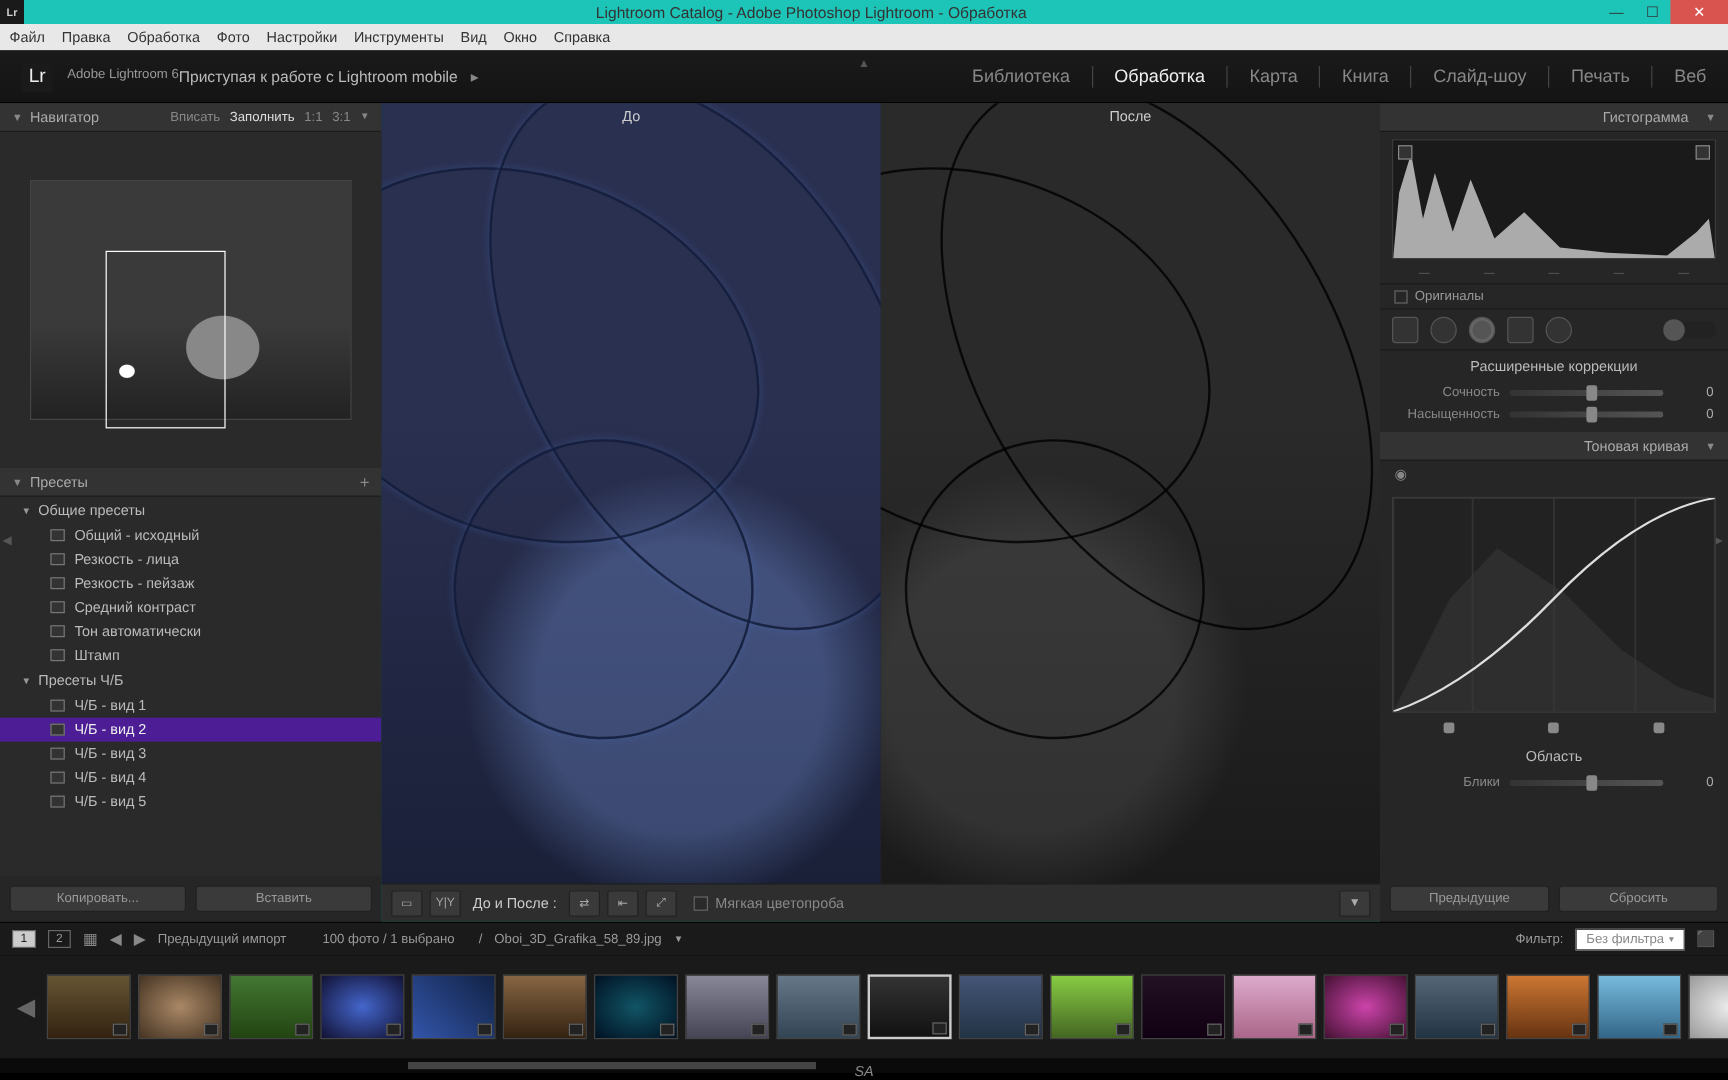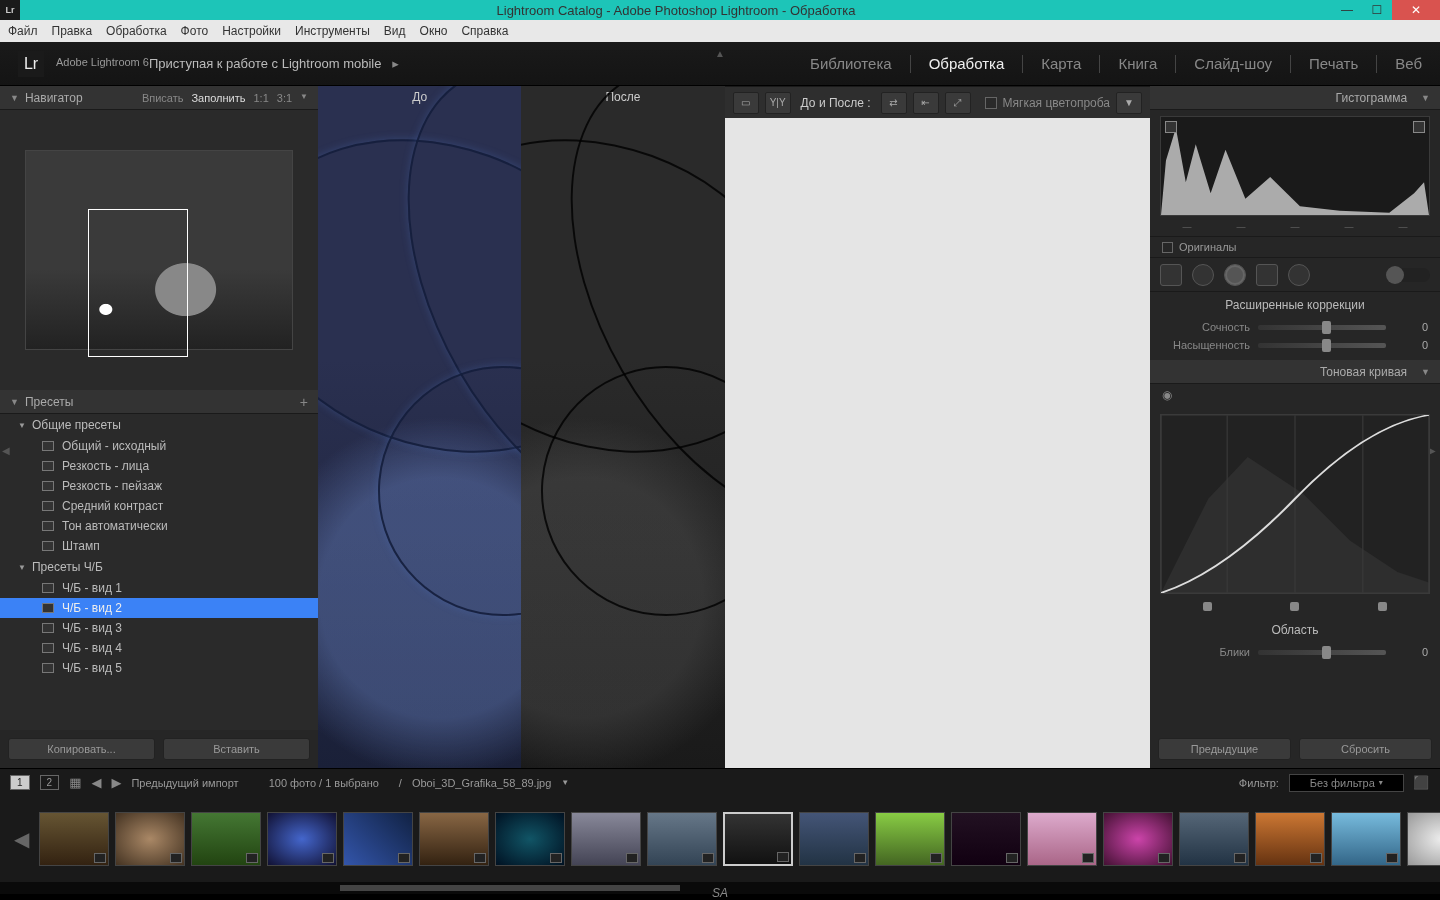--- a/index.html
+++ b/index.html
@@ -17,35 +17,35 @@
 .top-left{display:flex;flex-direction:row;font-size:11px;color:#888}
 .top-left .line1{font-size:11px;color:#999}
 .top-left .line2{font-size:13px;color:#888}
 .top-left .line2 span{color:#bbb}
 .modules{margin-left:auto;display:flex;gap:18px;align-items:center;font-size:15px}
 .modules .sep{width:1px;height:18px;background:#444}
 .modules a{color:#888}
 .modules a.active{color:#eee}
 .content{display:flex;height:682px;background:#1f1f1f}
 .col-l{width:318px;background:#262626;display:flex;flex-direction:column}
-.col-c{flex:1;display:flex;flex-direction:row;background:#e5e5e5;min-width:0}
+.col-c{flex:1;display:flex;flex-direction:column;background:#0f766e;min-width:0}
 .col-r{width:290px;background:#262626;display:flex;flex-direction:column;overflow:hidden}
 .panel-hdr{height:24px;background:#333;display:flex;align-items:center;padding:0 10px;color:#aaa;font-size:12px;border-bottom:1px solid #1a1a1a}
 .panel-hdr .tri{margin-right:6px;font-size:9px;color:#888}
 .panel-hdr .right{margin-left:auto;display:flex;gap:8px;font-size:11px;color:#888}
 .panel-hdr .right .act{color:#ddd}
 .nav-preview{height:280px;background:#2a2a2a;display:flex;align-items:center;justify-content:center;position:relative}
 .nav-img{width:268px;height:200px;background:radial-gradient(ellipse at 30% 80%,#fff 0 6px,transparent 7px),radial-gradient(ellipse at 60% 70%,#888 0 30px,transparent 31px),linear-gradient(#3a3a3a 60%,#222);position:relative;border:1px solid #444}
 .nav-crop{position:absolute;border:1px solid #fff;left:62px;top:58px;width:100px;height:148px}
 .preset-list{flex:1;overflow-y:auto;background:#2a2a2a;font-size:12px}
 .preset-grp{padding:4px 18px;display:flex;align-items:center;gap:6px;color:#bbb}
 .preset-grp .tri{font-size:8px;color:#999}
 .preset-item{padding:3px 0 3px 42px;display:flex;align-items:center;gap:8px;color:#bbb}
 .preset-item .icn{width:12px;height:10px;border:1px solid #777;background:#333}
-.preset-item.sel{background:#3b82f6;color:#eee}
+.preset-item.sel{background:#4c1d95;color:#eee}
 .btn-row{display:flex;gap:8px;padding:8px;background:#262626}
 .btn{flex:1;height:22px;background:#3a3a3a;border:1px solid #222;border-radius:3px;display:flex;align-items:center;justify-content:center;font-size:11px;color:#999;}
 .viewer{flex:1;display:flex;background:#1f1f1f;position:relative;min-height:0}
 .vhalf{flex:1;position:relative;overflow:hidden}
 .vhalf.before{background:radial-gradient(circle at 60% 75%,rgba(120,150,220,.35) 0 120px,transparent 180px),linear-gradient(#2a3050 40%,#1a2038)}
 .vhalf.after{background:radial-gradient(circle at 30% 75%,rgba(100,100,100,.3) 0 120px,transparent 180px),linear-gradient(#2a2a2a 40%,#1a1a1a)}
 .vlabel{position:absolute;top:4px;left:50%;transform:translateX(-50%);color:#ccc;font-size:12px}
 .abstract{position:absolute;inset:0;pointer-events:none}
 .tendril{position:absolute;border:2px solid rgba(0,0,0,.8);border-radius:50%;background:transparent}
 .vhalf.before .tendril{border-color:rgba(20,30,60,.9);box-shadow:0 0 8px rgba(80,120,200,.3)}
@@ -89,21 +89,21 @@
 .filmstrip{height:86px;background:#1a1a1a;display:flex;align-items:center;padding:0 10px;gap:6px;overflow:hidden;position:relative}
 .thumb{width:70px;height:54px;border:1px solid #444;background:#333;position:relative;flex-shrink:0}
 .thumb.sel{border:2px solid #ccc;background:#555}
 .thumb .badge{position:absolute;bottom:2px;right:2px;width:12px;height:10px;background:#222;border:1px solid #666}
 .fs-arrow{color:#666;font-size:20px;padding:0 4px}
 .hscroll{height:12px;background:#0a0a0a;display:flex;align-items:center;padding:0 20px}
 .hscroll .bar{width:340px;height:6px;background:#444;margin-left:320px}
 .sa{position:absolute;bottom:0;left:50%;transform:translateX(-50%);color:#888;font-style:italic;font-size:12px}
 .panel-toggle{position:absolute;top:48px;left:50%;transform:translateX(-50%);color:#555;font-size:10px}
 .side-toggle{position:absolute;top:50%;width:10px;color:#555;font-size:10px;transform:translateY(-50%)}
-.dropdown{background:#000000;border:1px solid #444;padding:2px 20px;color:#888;font-size:11px;display:flex;align-items:center;gap:4px}
+.dropdown{background:#ffffff;border:1px solid #444;padding:2px 8px;color:#888;font-size:11px;display:flex;align-items:center;gap:4px}
 </style>
 </head>
 <body>
 
 <div class="titlebar">
   <div class="title-icon">Lr</div>
   <div class="title-text">Lightroom Catalog - Adobe Photoshop Lightroom - Обработка</div>
   <div class="win-controls">
     <div class="win-btn">—</div>
     <div class="win-btn">☐</div>

